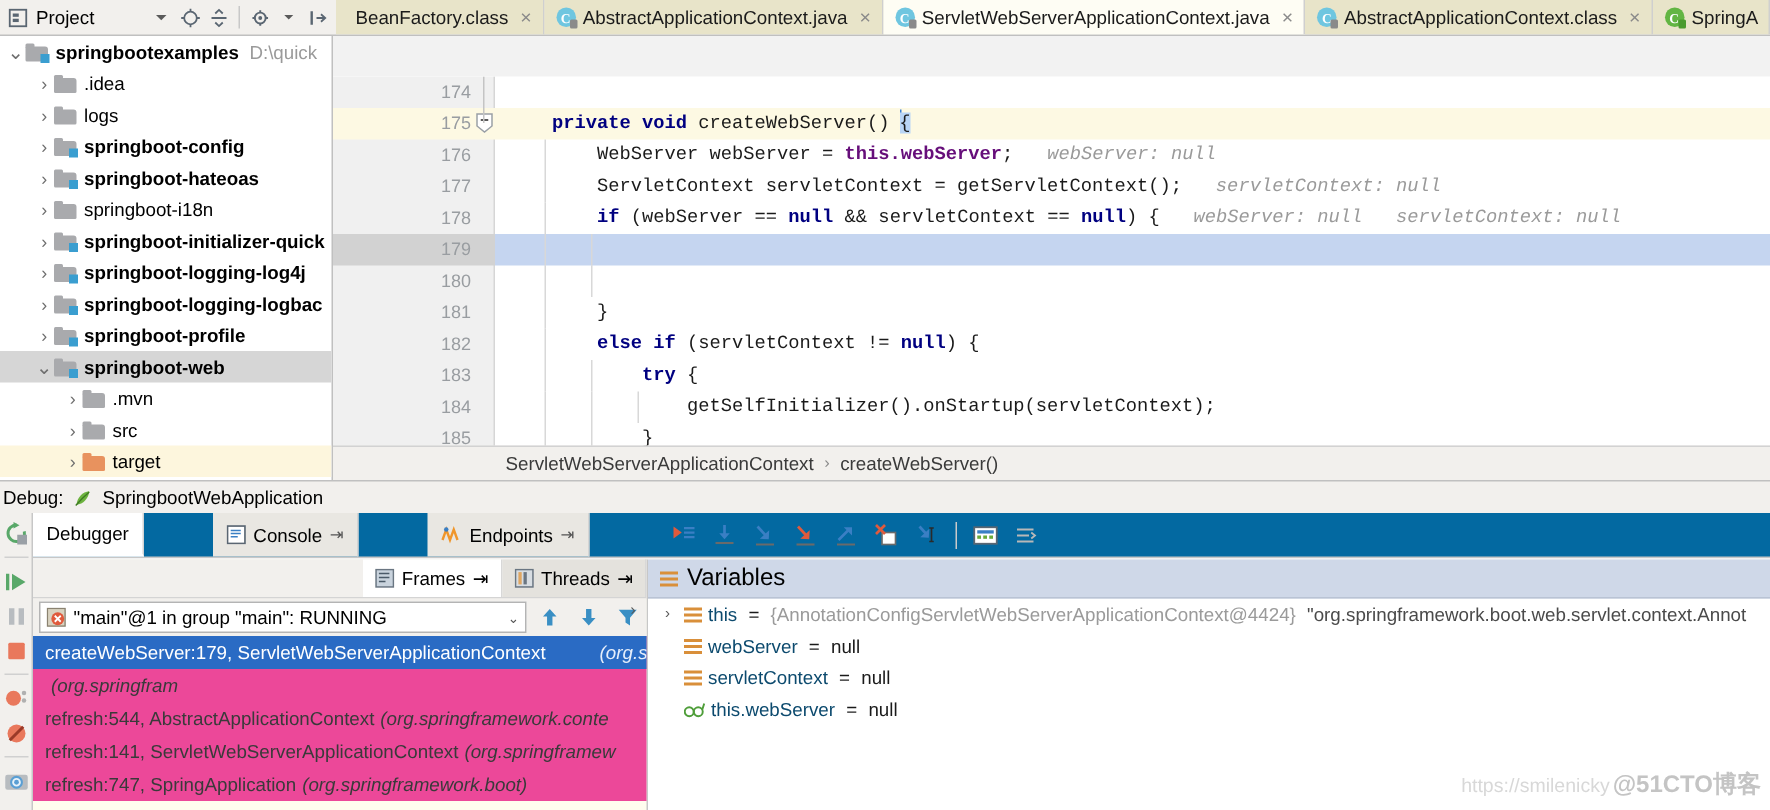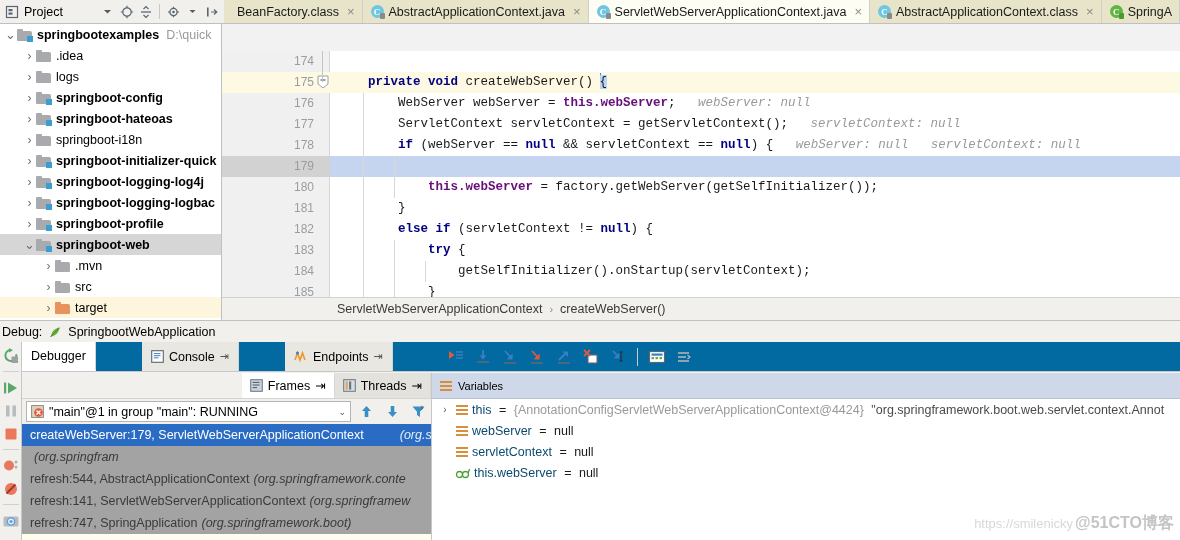--- a/index.html
+++ b/index.html
@@ -209,37 +209,37 @@
     background: #f2f0ed; padding: 2px 2px 2px 4px;
   }
   .thread-select {
     flex: 1; height: 21px; background: #fff; border: 1px solid #b4b4b4;
     display: flex; align-items: center; gap: 5px; padding: 0 4px;
     font-size: 12.5px; position: relative;
   }
   .thread-select .chev { margin-left: auto; color: #555; font-size: 9px; }
   .fr-btn { width: 22px; height: 21px; display: flex; align-items: center; justify-content: center; }
 
-  .frame-list { background: #a3a3a3; }
+  .frame-list { background: #ec4899; }
   .frame-row {
     height: 22px; display: flex; align-items: center; padding-left: 8px;
     font-size: 12.5px; white-space: nowrap; overflow: hidden; color: #3a3a3a;
   }
   .frame-row.sel { background: #2a6bc4; color: #fff; }
   .frame-row .pkg { font-style: italic; margin-left: 4px; color: #3a3a3a; }
   .frame-row.sel .pkg { color: #e6eefb; margin-left: 36px; }
 
   
   .vars-pane {
     position: absolute; left: 432px; top: 373px; width: 748px; height: 167px;
     background: #fff;
   }
   .vars-head {
     height: 26px; background: #cfd8e8; display: flex; align-items: center;
-    gap: 6px; padding-left: 8px; font-size: 11px;
+    gap: 6px; padding-left: 8px; font-size: 16px;
     border-bottom: 1px solid #b9c3d4;
   }
   .var-row {
     height: 21px; display: flex; align-items: center; gap: 4px;
     font-size: 12.5px; white-space: nowrap; padding-left: 6px;
   }
   .var-arrow { width: 14px; text-align: center; color: #5a5a5a; font-size: 10px; }
   .var-name { color: #0c4a6e; }
   .var-eq { color: #1a1a1a; }
   .var-val { color: #9a9a9a; }
@@ -543,21 +543,20 @@
           <div class="lnbg"></div>
           <div class="rowbg"></div>
           <div class="lnum">179</div>
           <div class="indguide" style="left: 141px;"></div>
           <div class="indguide" style="left: 172px;"></div>
         </div>
         <div class="cline">
           <div class="lnbg"></div>
           <div class="rowbg"></div>
           <div class="lnum">180</div>
-          <div class="ctext"><span class="pl" style="white-space: pre;">            </span><span class="fld" style="white-space: pre;">this.webServer</span><span class="pl" style="white-space: pre;"> = factory.getWebServer(getSelfInitializer());</span></div>
           <div class="indguide" style="left: 141px;"></div>
           <div class="indguide" style="left: 172px;"></div>
         </div>
         <div class="cline">
           <div class="lnbg"></div>
           <div class="rowbg"></div>
           <div class="lnum">181</div>
           <div class="ctext"><span class="pl" style="white-space: pre;">        }</span></div>
           <div class="indguide" style="left: 141px;"></div>
         </div>

